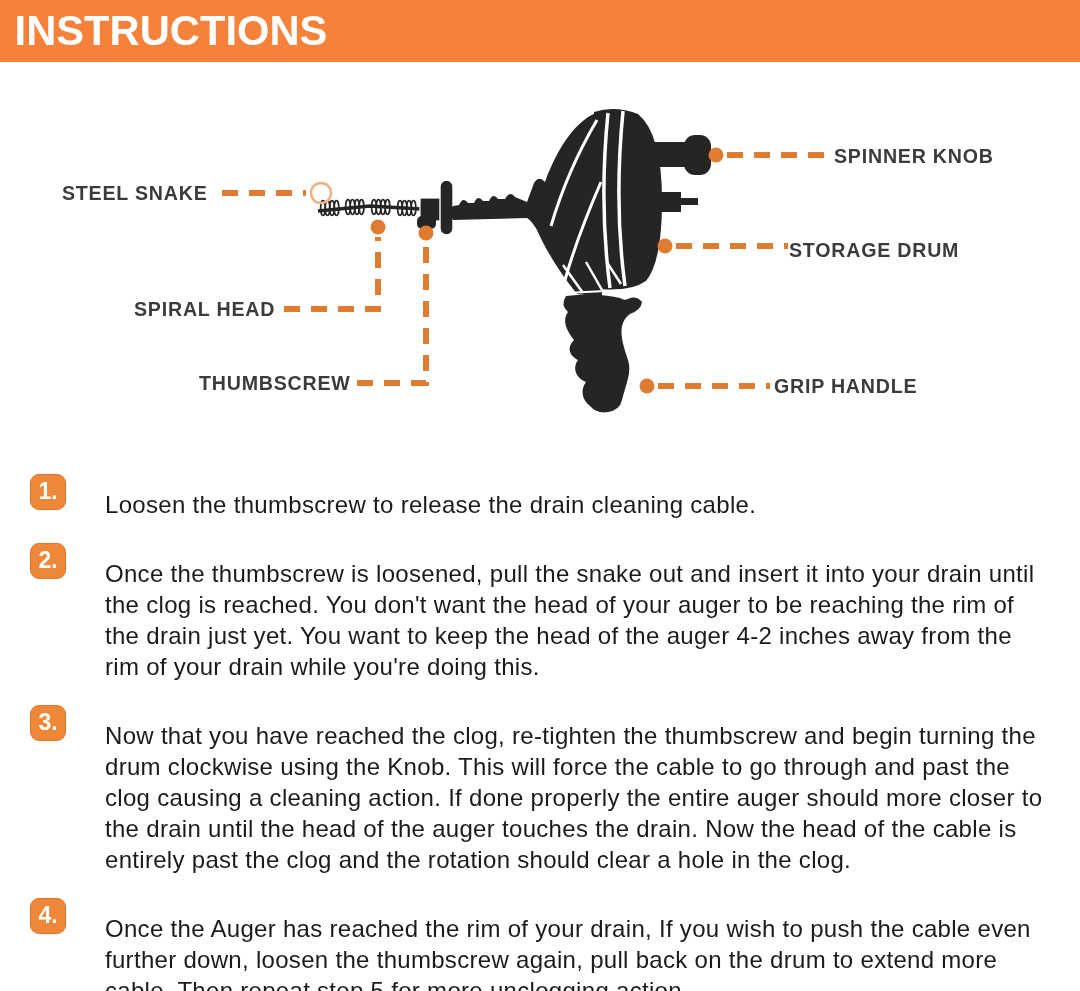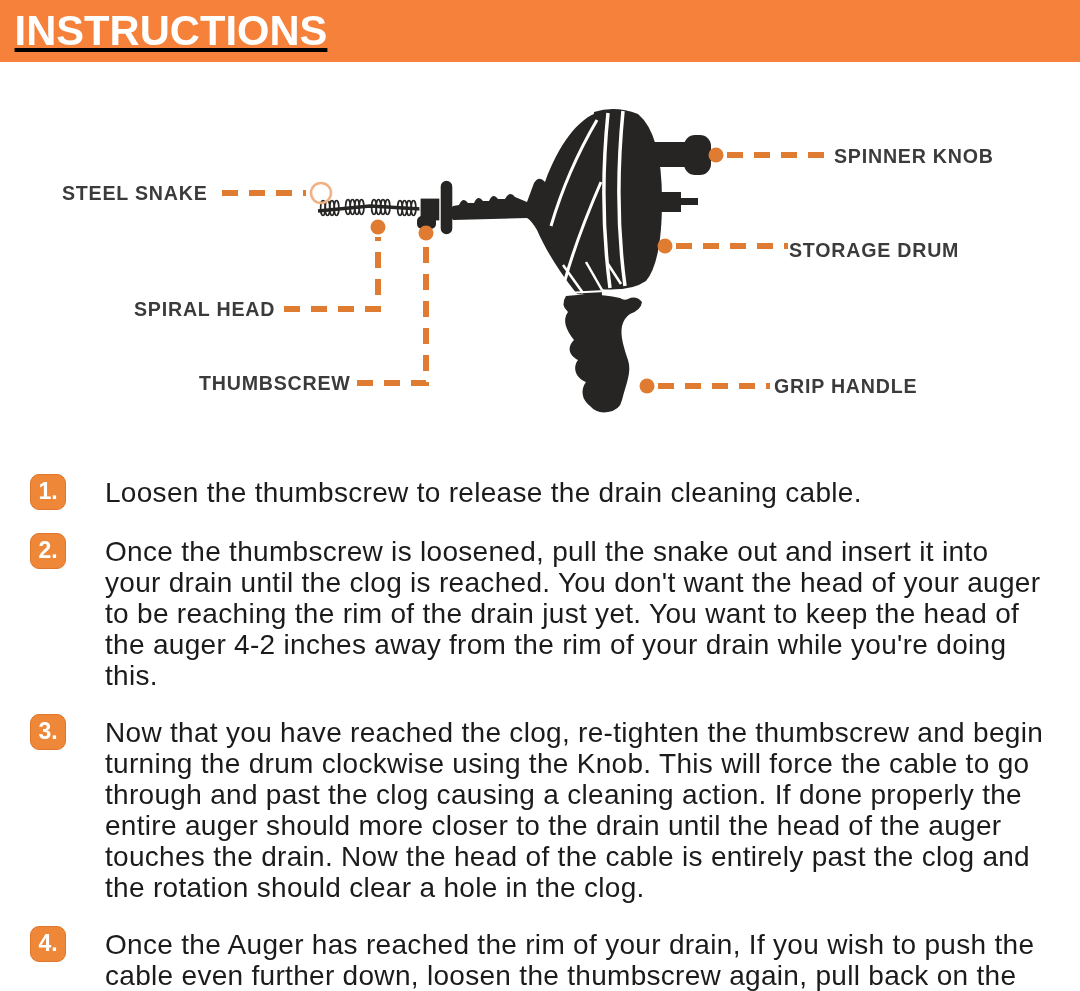--- a/index.html
+++ b/index.html
@@ -8,21 +8,20 @@
     width:1080px;
     height:991px;
     background:#ffffff;
     font-family:"Liberation Sans", sans-serif;
     overflow:hidden;
   }
   
   .header{
     position:absolute;left:0;top:0;width:1080px;height:62px;
     background:#F5813A;
-    text-decoration:underline;
   }
   .header h1{
     margin:0;padding:0 0 0 15px;
     line-height:60px;
     font-size:43px;
     font-weight:bold;
     letter-spacing:0px;
     color:#ffffff;
     transform:scaleX(.97);
     transform-origin:left center;
@@ -65,23 +64,23 @@
     border:1px solid #E0762B;
     box-sizing:border-box;
     border-radius:9px;
     color:#ffffff;
     font-size:23px;
     font-weight:bold;
     text-align:center;
     line-height:33px;
   }
   .step-text{
-    margin:0 0 0 39px;
+    margin:12px 0 0 39px;
     width:941px;
-    font-size:28px;
+    font-size:24px;
     line-height:31px;
     letter-spacing:0.3px;
     color:#1B1B1B;
   }
 </style>
 </head>
 <body>
 
 <div class="page">
 

